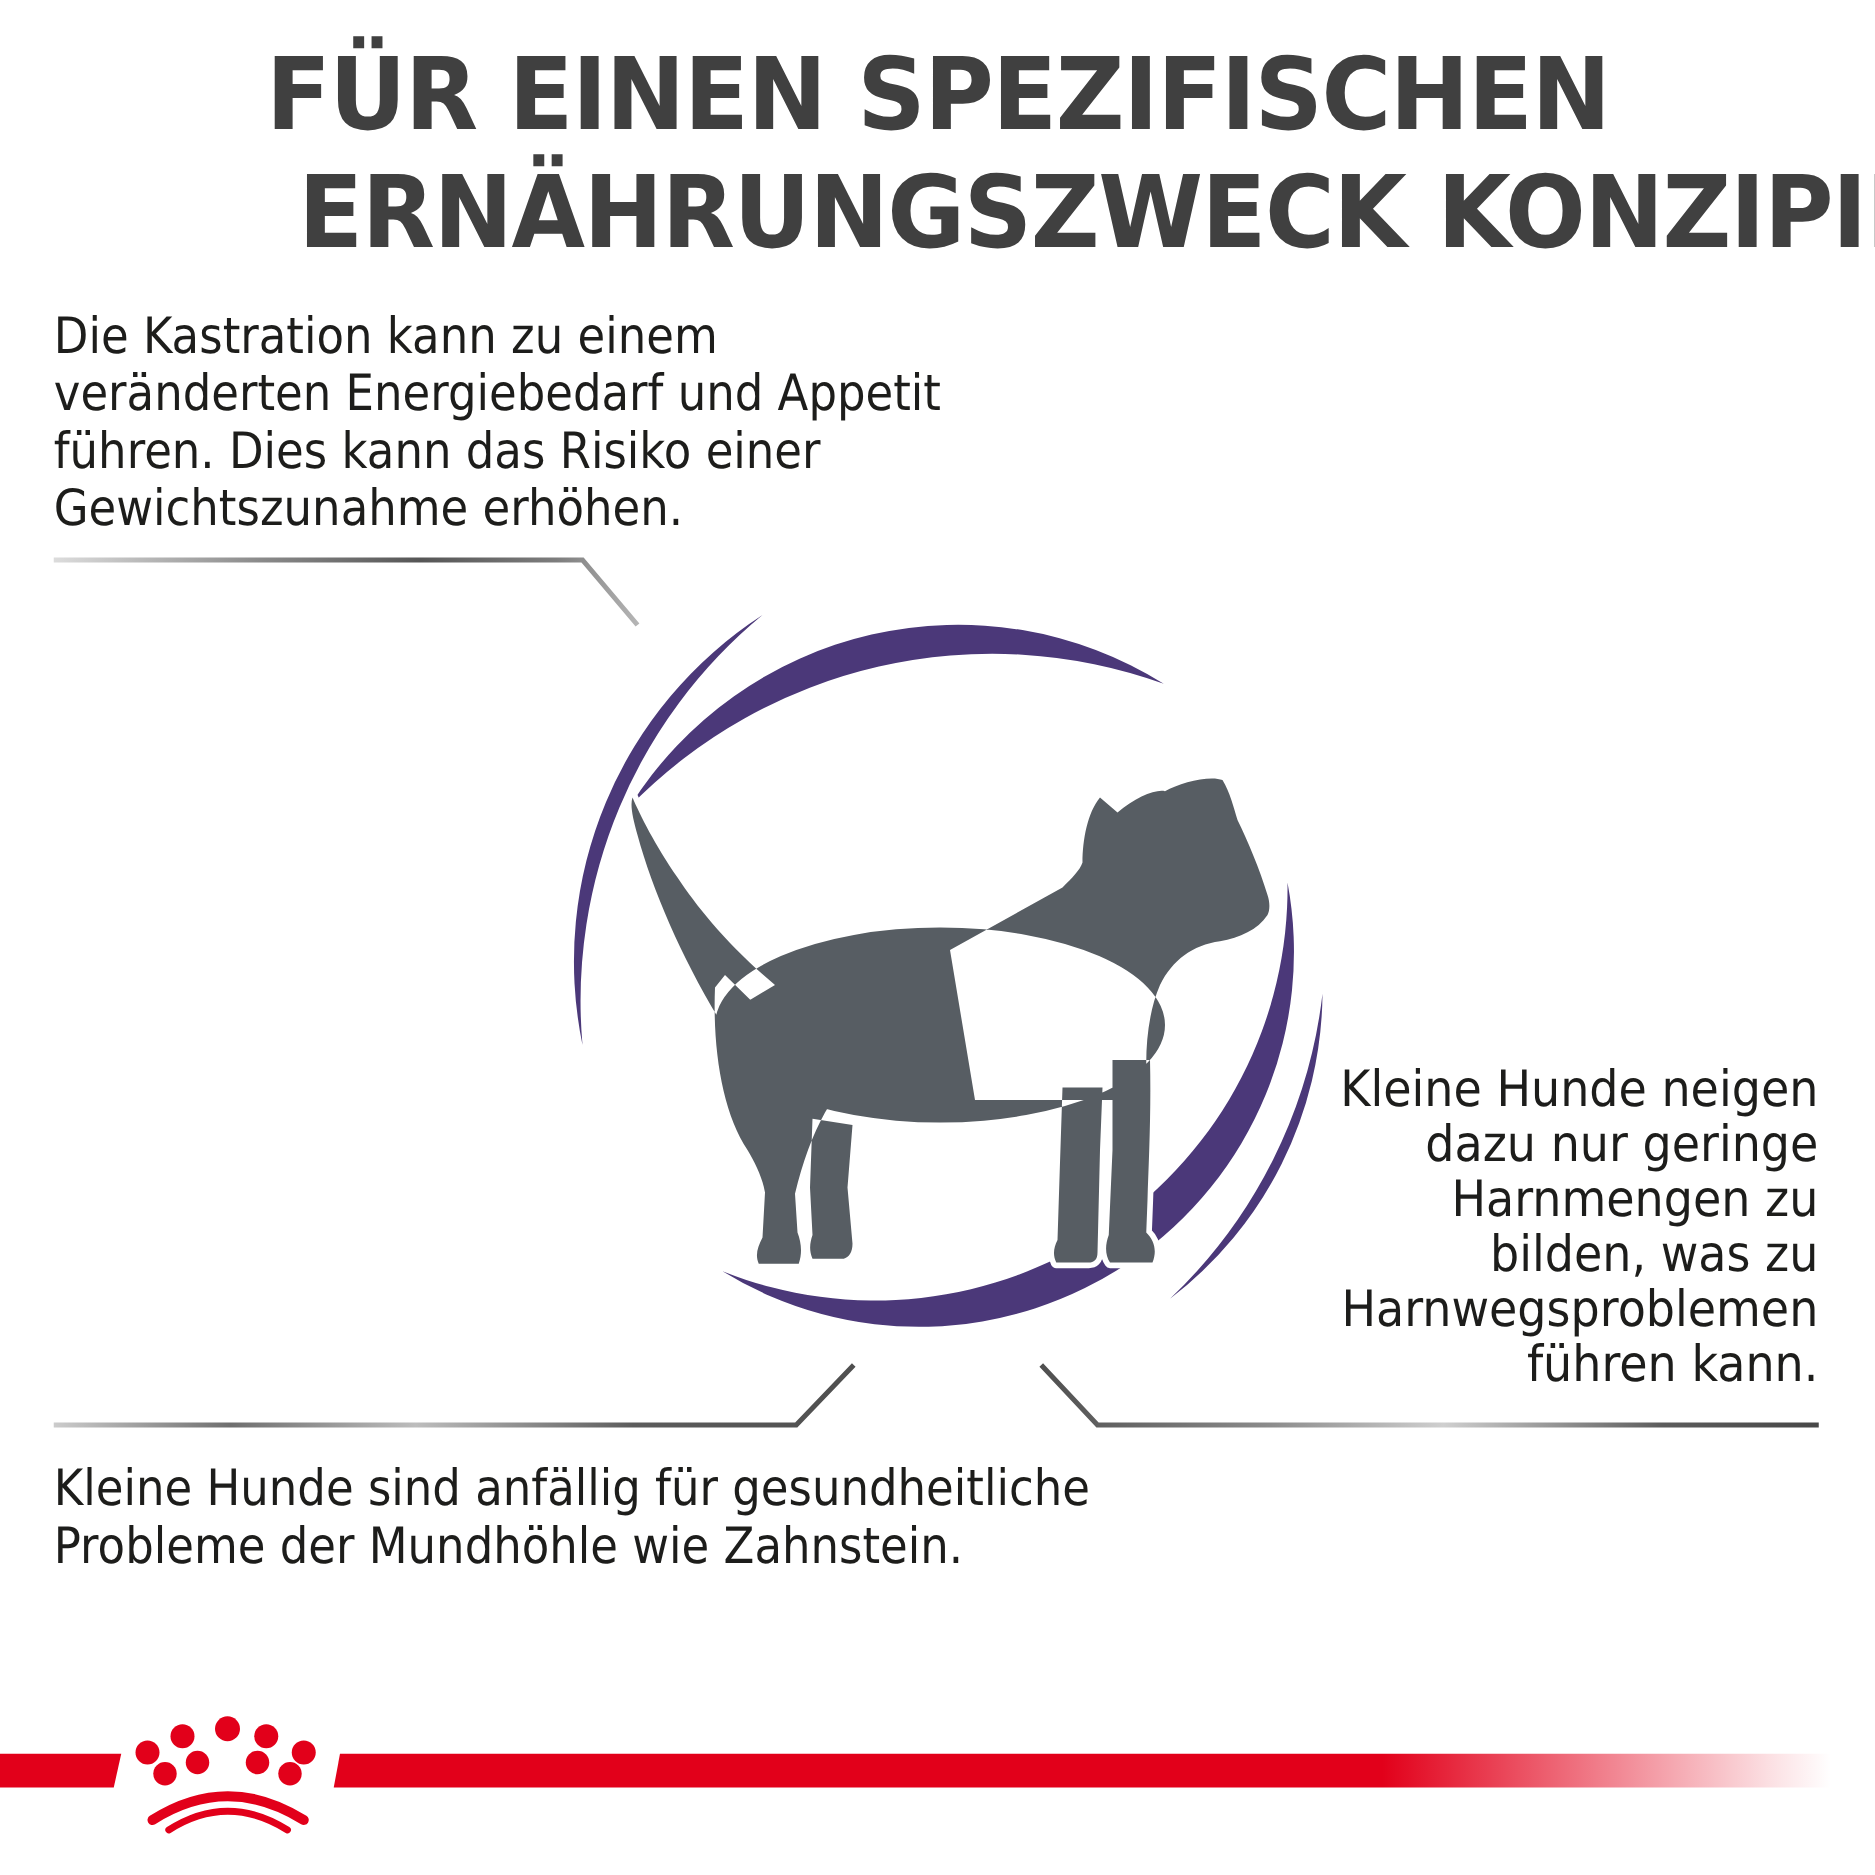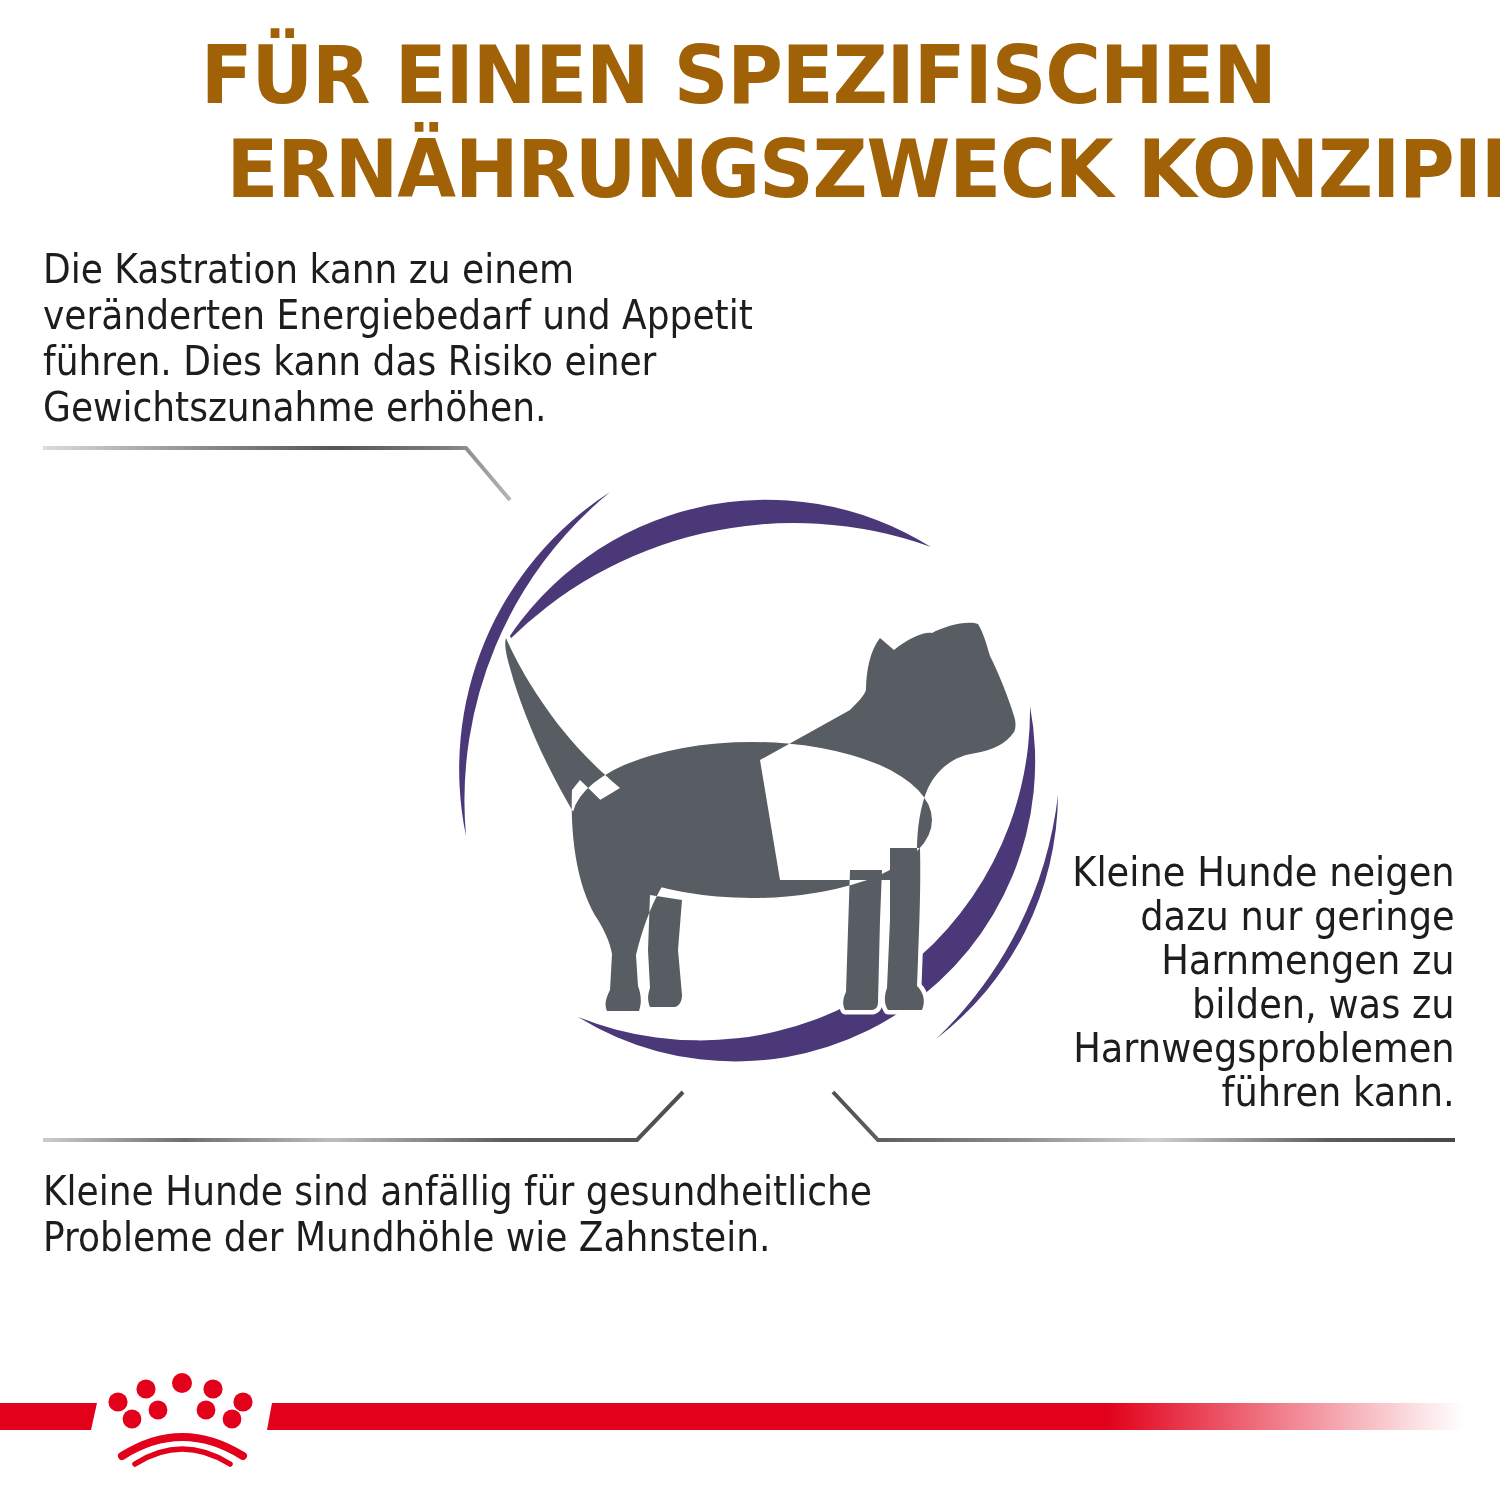--- a/index.html
+++ b/index.html
@@ -2,22 +2,22 @@
 <html><head>
 <meta charset="utf-8">
 <style>
   html,body{margin:0;padding:0;}
   body{
     width:1500px;height:1500px;position:relative;background:#ffffff;
     font-family:"DejaVu Sans","Liberation Sans",sans-serif;
     overflow:hidden;
   }
   .headline-line{
-    position:absolute;left:4px;width:1468px;text-align:center;
-    font-weight:bold;font-size:100px;line-height:100px;color:#a16207;
+    position:absolute;left:16px;width:1468px;text-align:center;
+    font-weight:bold;font-size:100px;line-height:100px;color:#404040;
     white-space:nowrap;
   }
   .headline-line>span{
     display:inline-block;transform:scale(0.76,0.8);transform-origin:center top;
     letter-spacing:-0.015em;
   }
   #headline-1{top:36px;}
   #headline-2{top:130px;}
   .copy{
     position:absolute;color:#1d1d1b;font-size:40px;

